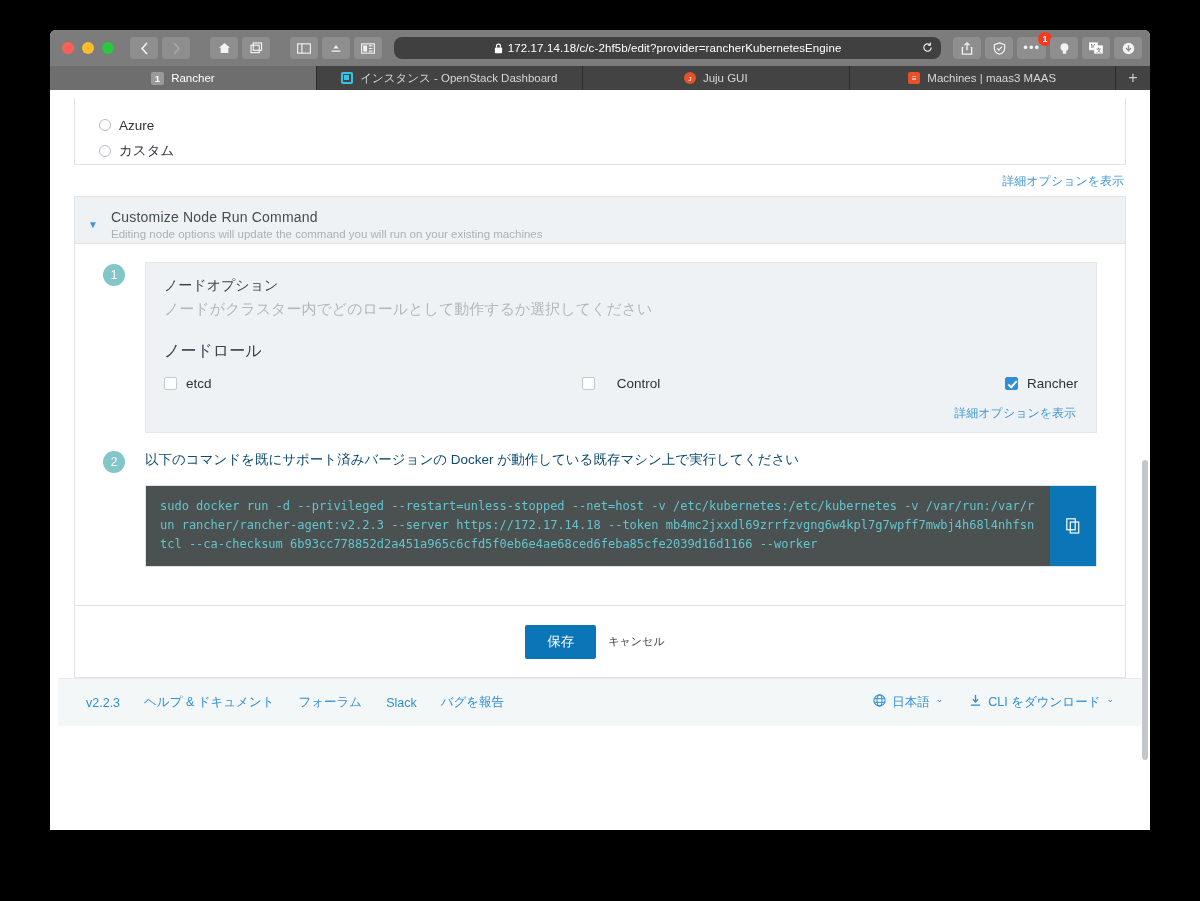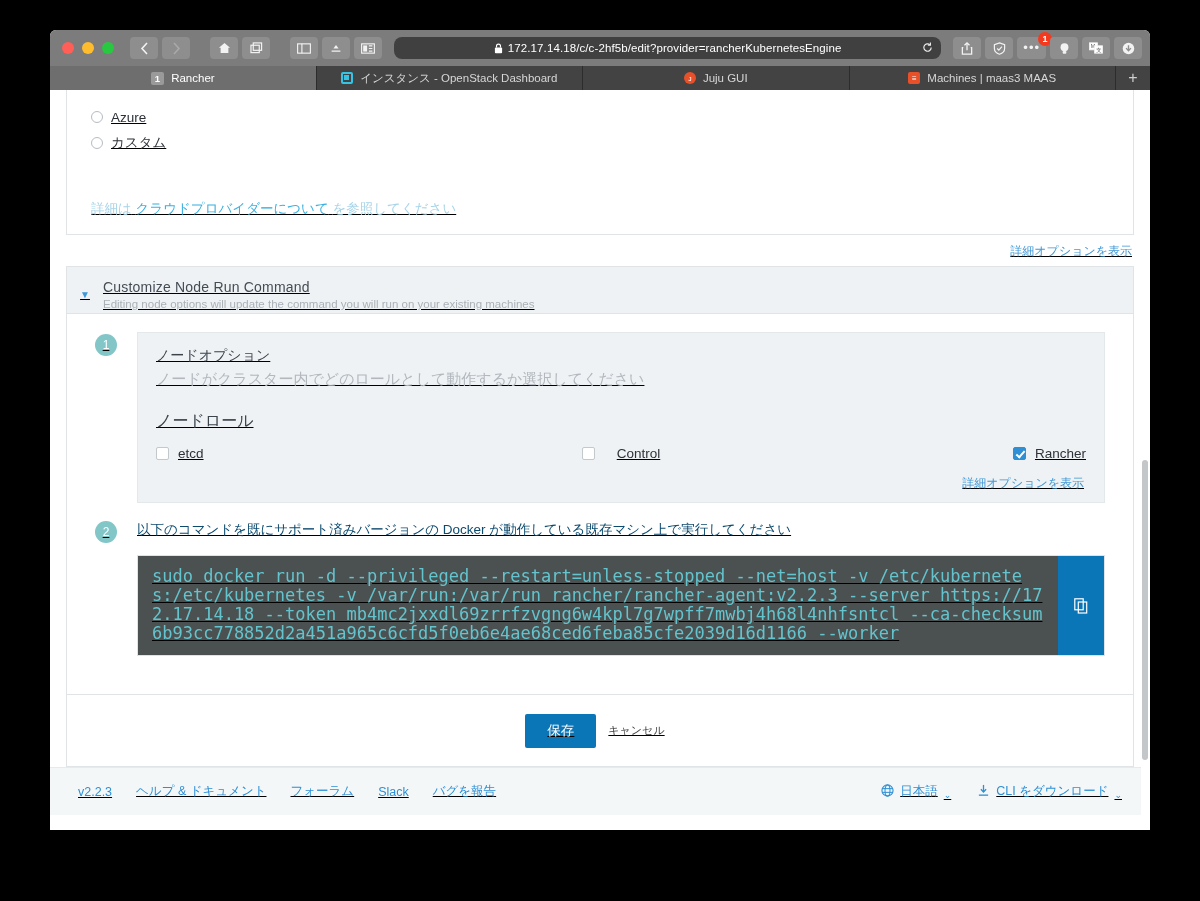--- a/index.html
+++ b/index.html
@@ -143,22 +143,21 @@
 
   
   #page-viewport {
     position: relative;
     height: 740px;
     background: #fff;
     overflow: hidden;
   }
   #page-inner {
     position: relative;
-    padding: 0;
-    text-decoration: underline;
+    padding: 8px;
   }
 
   .content-frame {
     margin: 0 16px;
     border: 1px solid #e0e4e7;
     border-top: none;
   }
 
   
   .radio-row {
@@ -312,21 +311,21 @@
   #command-block {
     margin-top: 16px;
     display: flex;
     background: #4b5051;
     border: 1px solid #dfe3e6;
   }
   #command-text {
     flex: 1;
     padding: 11px 14px 12px 14px;
     font-family: "DejaVu Sans Mono", "Liberation Mono", monospace;
-    font-size: 17px;
+    font-size: 12px;
     line-height: 19px;
     color: #63c4cd;
     word-break: break-all;
     white-space: normal;
   }
   #copy-button {
     width: 46px;
     background: #0a76b8;
     display: flex;
     align-items: center;
@@ -370,21 +369,21 @@
     border-top: 1px solid #e6eaec;
     height: 48px;
     display: flex;
     align-items: center;
     padding: 0 28px;
     font-size: 12.5px;
     color: #2e8fd4;
   }
   #footer-left { display: flex; align-items: center; gap: 24px; }
   #footer-right { margin-left: auto; display: flex; align-items: center; gap: 26px; }
-  .foot-item { display: flex; align-items: flex-end; gap: 6px; }
+  .foot-item { display: flex; align-items: flex-start; gap: 6px; }
   .caret-dn { font-size: 9px; }
 
   
   #scrollbar-track {
     position: absolute;
     right: 0; top: 0;
     width: 9px; height: 740px;
     background: #fff;
   }
   #scrollbar-thumb {
@@ -546,25 +545,20 @@
           <div class="radio-row">
             <span class="radio-circle"></span>
             <span>Azure</span>
           </div>
           <div class="radio-row">
             <span class="radio-circle"></span>
             <span>カスタム</span>
           </div>
         </div>
 
-        <div class="provider-help">
-          <span class="muted">詳細は</span>
-          <span class="lnk">クラウドプロバイダーについて</span>
-          <span class="muted">を参照してください</span>
-        </div>
       </div>
 
       <div id="show-advanced-top">詳細オプションを表示</div>
 
       <div id="customize-panel">
         <div id="collapse-caret">▼</div>
         <div>
           <div id="customize-title">Customize Node Run Command</div>
           <div id="customize-sub">Editing node options will update the command you will run on your existing machines</div>
         </div>

